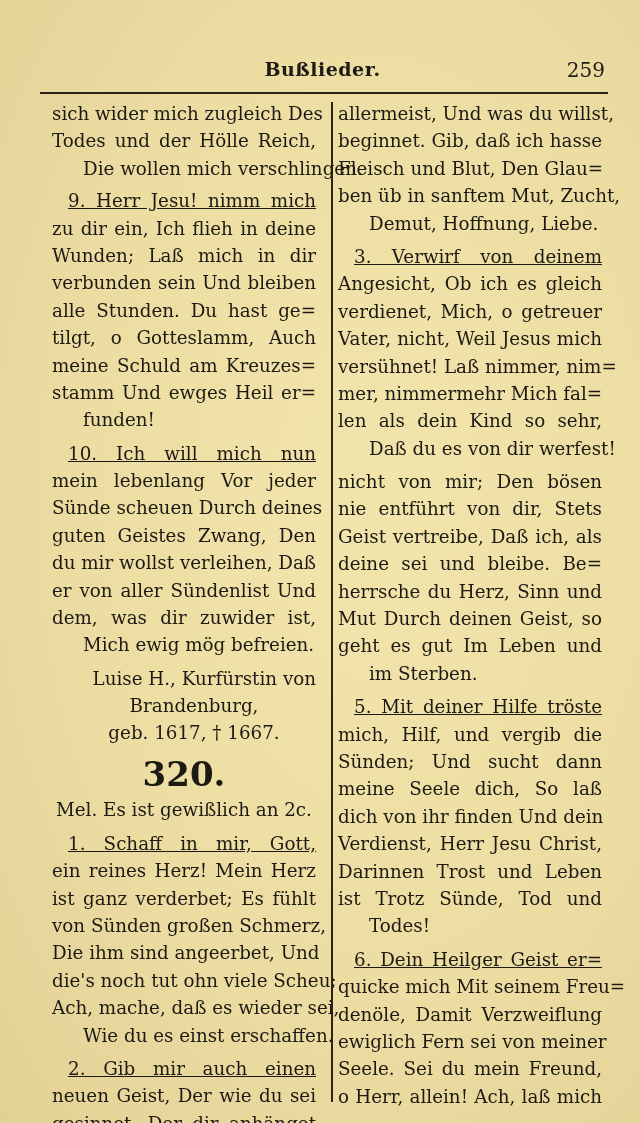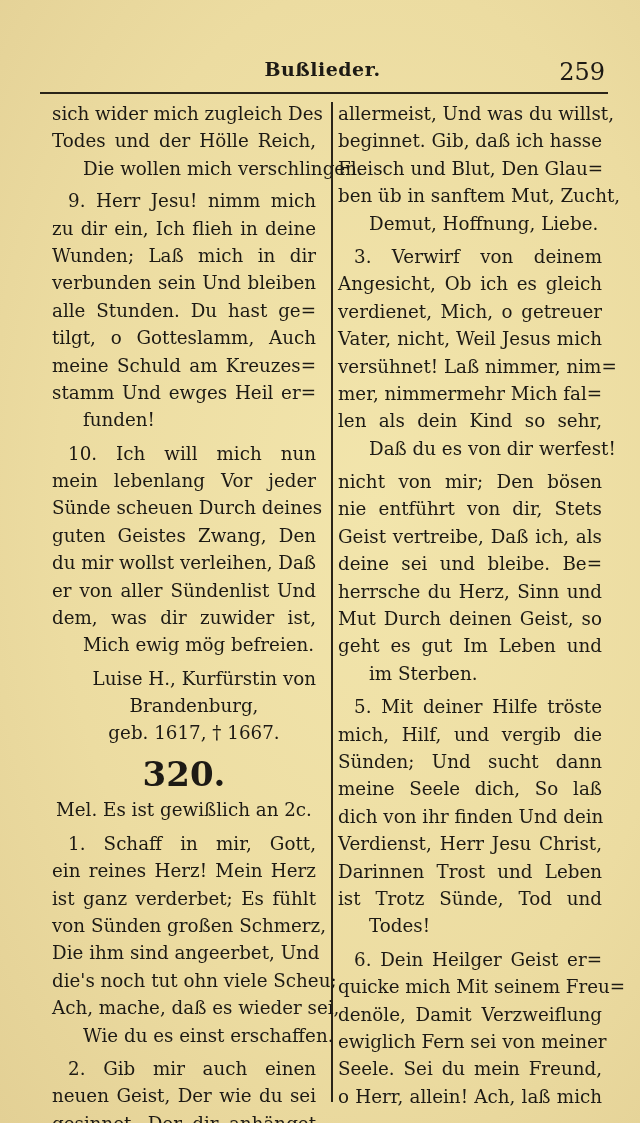--- a/index.html
+++ b/index.html
@@ -16,39 +16,39 @@
       padding-left: 44px;
     }
     .running-head {
       position: absolute; left: 40px; top: 58px; width: 565px; height: 30px;
     }
     .head-title {
       position: absolute; left: 0; right: 0; top: 0; text-align: center;
       font-size: 19px; letter-spacing: 0.5px; font-weight: bold;
     }
     .page-number {
-      position: absolute; right: 0; top: 0; font-size: 24px;
+      position: absolute; right: 0; top: 0; font-size: 20px;
     }
     .rule {
       position: absolute; left: 40px; top: 92px; width: 568px; height: 2px; background: #2a2418;
     }
     .col-divider {
       position: absolute; left: 331px; top: 102px; width: 2px; height: 1000px; background: #2a2418;
     }
     .col {
       position: absolute; top: 100px; font-size: 18.3px; line-height: 27.4px;
     }
     .col.left { left: 52px; width: 264px; }
     .col.right { left: 338px; width: 264px; }
     .line {
       display: block; white-space: nowrap; height: 27.4px;
       text-align: justify; text-align-last: justify;
     }
     .line.last { text-align-last: left; margin-left: 31px; }
-    .line.indent { padding-left: 16px; }
+    .line.indent { padding-left: 16px; text-decoration: underline; }
     .attr { display: block; text-align: right; white-space: nowrap; height: 27px; }
     .attr.center { text-align: center; padding-left: 20px; }
     .hymn-number {
       display: block; text-align: center; font-weight: bold; font-size: 34px;
       line-height: 40px; margin-top: 8px; margin-bottom: 2px;
       font-family: "DejaVu Serif", serif;
     }
     .melody { display: block; text-align: center; white-space: nowrap; height: 30px; }
   </style>
 </head>

